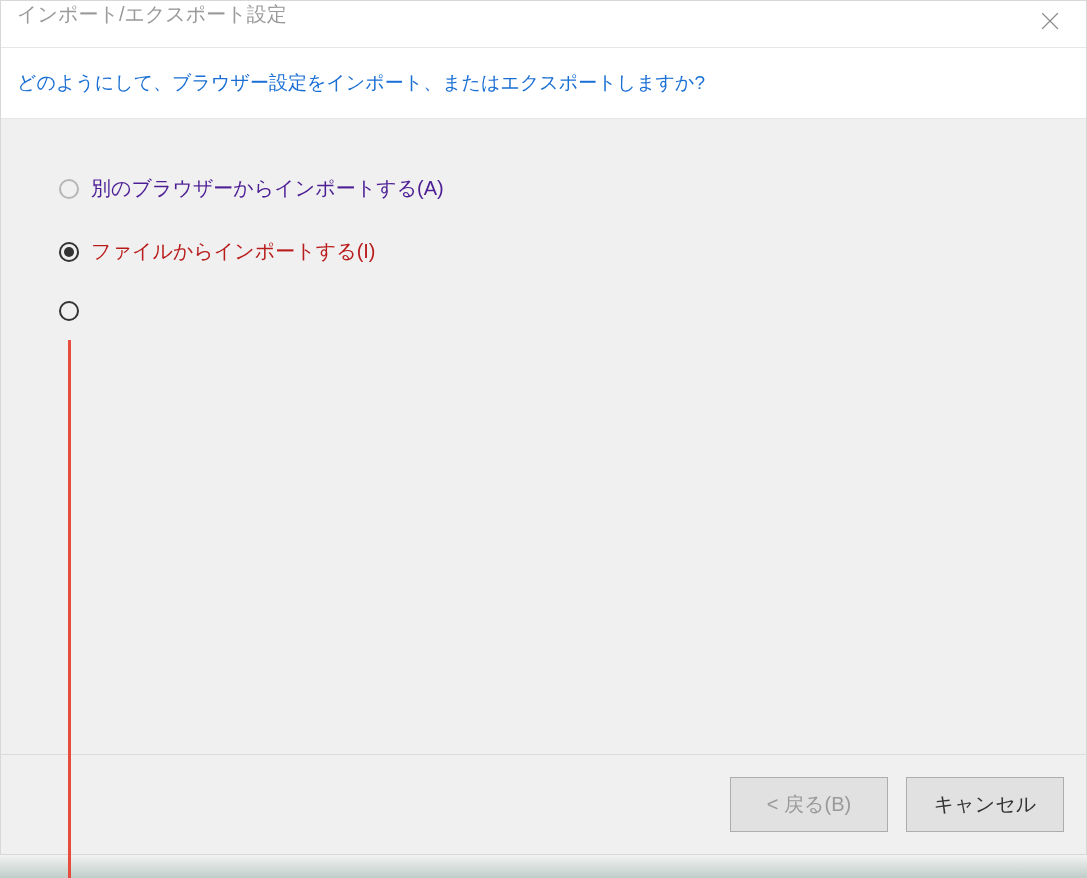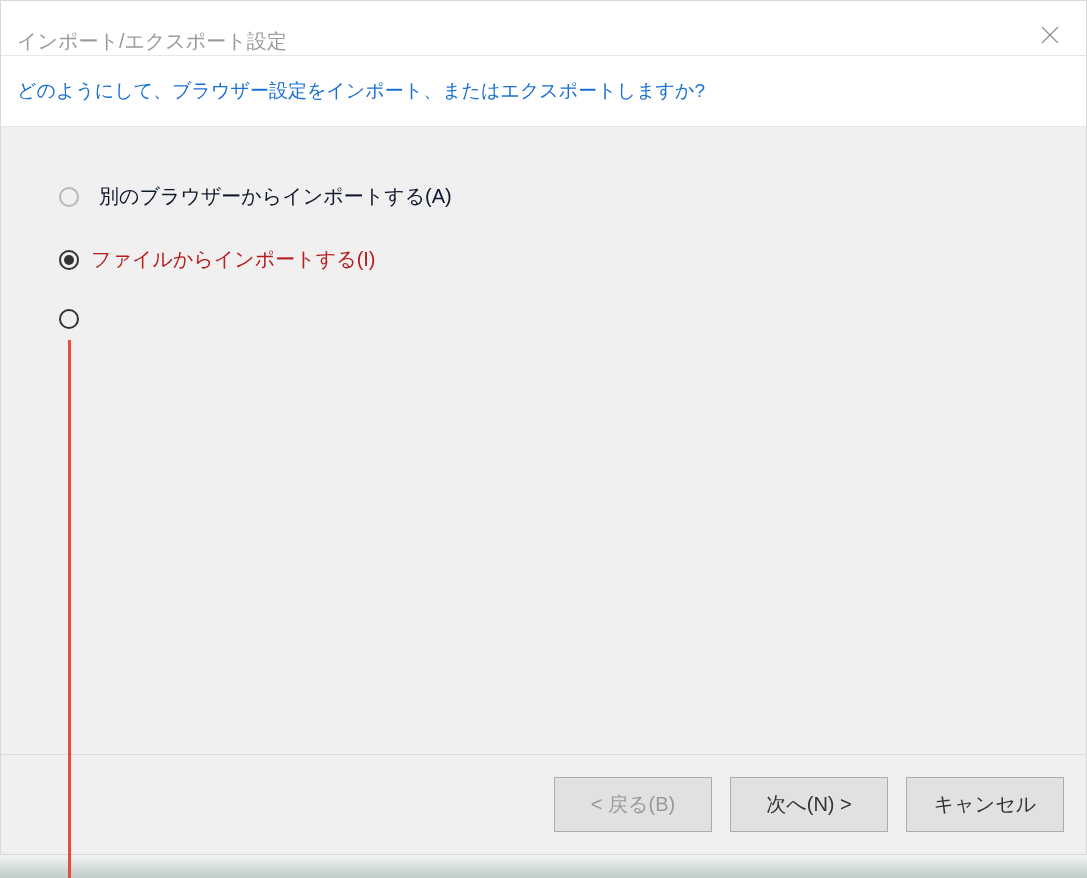--- a/index.html
+++ b/index.html
@@ -18,23 +18,23 @@
     .window {
       width: 1087px;
       height: 855px;
       background: #ffffff;
       display: flex;
       flex-direction: column;
       border: 1px solid #d8d8d8;
       position: relative;
     }
     .titlebar {
-      height: 55px;
-      display: flex;
-      align-items: flex-end;
+      height: 47px;
+      display: flex;
+      align-items: flex-start;
       justify-content: space-between;
       padding: 0 16px;
       border-bottom: 1px solid #e6e6e6;
       background: #ffffff;
     }
     .titlebar-title {
       color: #9a9a9a;
       font-size: 20px;
       font-weight: 400;
     }
@@ -101,22 +101,21 @@
       display: none;
     }
     .radio-row.selected .radio-inner {
       display: block;
     }
     .radio-label {
       font-size: 20px;
       color: #b91c1c;
     }
     .radio-row.disabled .radio-label {
-      color: #0f172a;
-      margin-left: 8px;
+      color: #4c1d95;
     }
     .footer {
       height: 100px;
       border-top: 1px solid #dcdcdc;
       background: #f0f0f0;
       display: flex;
       align-items: center;
       justify-content: flex-end;
       padding: 0 22px;
       gap: 18px;
@@ -193,20 +192,19 @@
 
       <label class="radio-row">
         <span class="radio-outer"></span>
       </label>
 
     </div>
   </div>
 
   <div class="footer">
     <button class="btn disabled">&lt; 戻る(B)</button>
-    <button class="btn">次へ(N) &gt;</button>
     <button class="btn">キャンセル</button>
   </div>
 
 </div>
 
 <div class="annotation-line"></div>
 <div class="bottom-shadow"></div>
 
 </body></html>

